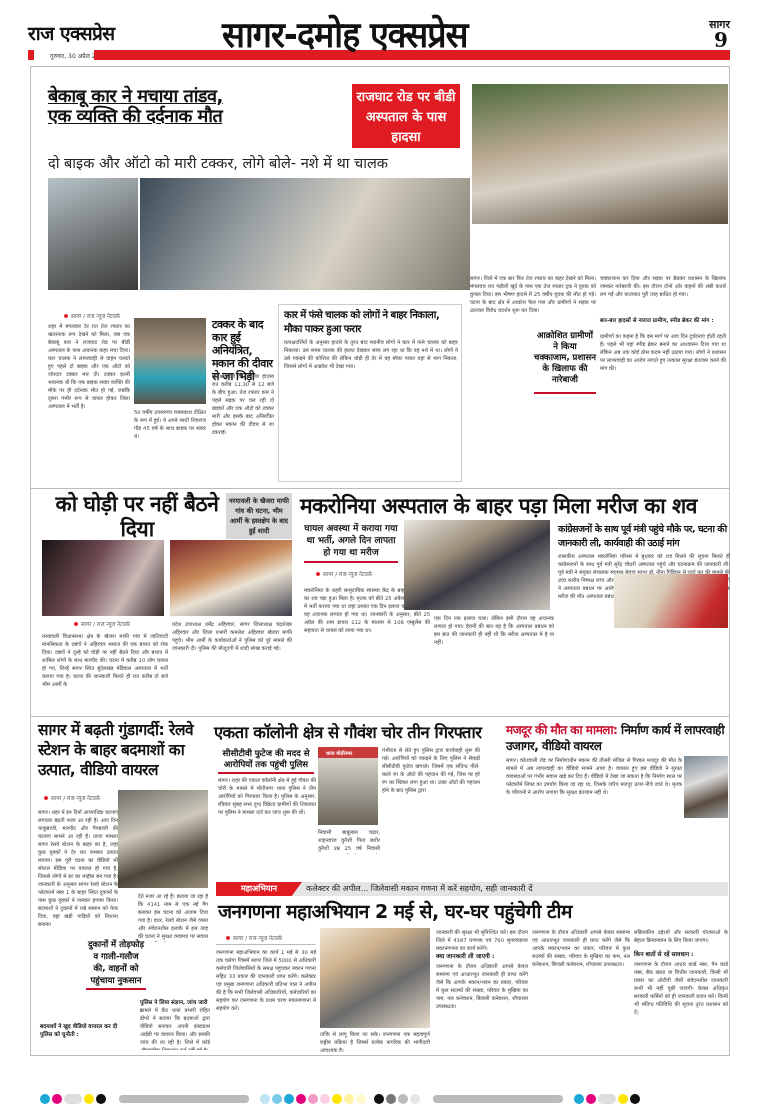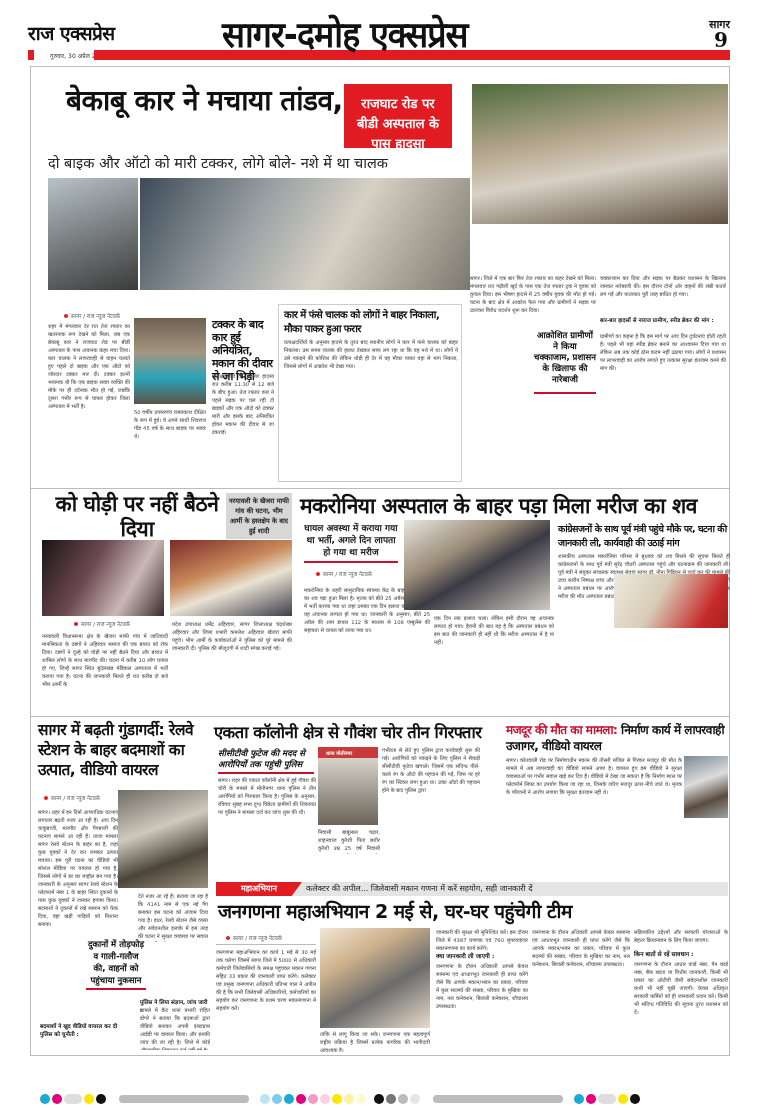--- a/index.html
+++ b/index.html
@@ -36,24 +36,25 @@
 <div class="abs red-tick"></div>
 <div class="abs masthead-date">गुरुवार, 30 अप्रैल 2026</div>
 <div class="abs red-bar"></div>
 <div class="abs masthead-title">सागर-दमोह एक्सप्रेस</div>
 <div class="abs edition">सागर</div>
 <div class="abs page-num">9</div>
 <div class="abs website">www.rajexpress.com</div>
 
 <div class="abs page-frame"></div>
 
-<div class="abs headline" style="left:66px;top:86px;width:300px;font-size:28px;">
+<div class="abs headline" style="left:48px;top:86px;width:300px;font-size:18px;text-decoration:underline;">
   <div>बेकाबू कार ने मचाया तांडव,</div>
+  <div>एक व्यक्ति की दर्दनाक मौत</div>
 </div>
-<div class="abs red-box" style="left:344px;top:84px;width:108px;height:64px;font-size:13px;line-height:20px;padding:10px;">राजघाट रोड पर बीडी अस्पताल के पास हादसा</div>
+<div class="abs red-box" style="left:352px;top:84px;width:108px;height:64px;font-size:13px;line-height:20px;padding:3px;">राजघाट रोड पर बीडी अस्पताल के पास हादसा</div>
 <div class="abs" style="left:48px;top:152px;width:420px;font-size:14.5px;color:#222;">दो बाइक और ऑटो को मारी टक्कर, लोगे बोले- नशे में था चालक</div>
 <div class="abs photo" style="left:48px;top:178px;width:90px;height:112px;background:linear-gradient(160deg,#b7c2c8,#6b6f70 60%,#3b3b3b);"></div>
 <div class="abs photo" style="left:140px;top:178px;width:330px;height:112px;background:linear-gradient(120deg,#3d4b58,#9aa1a4 35%,#d7d1c4 60%,#7b786d);"></div>
 <div class="abs byline" style="left:64px;top:312px;"><span class="dot"></span><span>सागर / राज न्यूज नेटवर्क</span></div>
 <div class="abs body-text" style="left:48px;top:322px;width:82px;height:152px;">शहर में मंगलवार देर रात तेज रफ्तार का खतरनाक रूप देखने को मिला, जब एक बेकाबू कार ने राजघाट रोड पर बीडी अस्पताल के पास अचानक कहर मचा दिया। कार चालक ने लापरवाही से वाहन चलाते हुए पहले दो बाइक और एक ऑटो को जोरदार टक्कर मार दी। टक्कर इतनी भयानक थी कि एक बाइक सवार व्यक्ति की मौके पर ही दर्दनाक मौत हो गई, जबकि दूसरा गंभीर रूप से घायल होकर जिला अस्पताल में भर्ती है।</div>
 <div class="abs photo" style="left:134px;top:318px;width:72px;height:86px;background:linear-gradient(180deg,#6d6152,#a59680 40%,#2aa3b8 70%,#5c5448);"></div>
 <div class="abs body-text" style="left:134px;top:408px;width:72px;height:70px;">50 वर्षीय उपसरपंच रामप्रकाश दीक्षित के रूप में हुई। वे अपने साथी शिवराज गौंड 45 वर्ष के साथ बाइक पर सवार थे।</div>
 <div class="abs headline" style="left:212px;top:318px;width:62px;font-size:11px;line-height:13px;">टक्कर के बाद कार हुई अनियंत्रित, मकान की दीवार से जा भिड़ी</div>
 <div class="abs body-text" style="left:212px;top:372px;width:62px;height:106px;">प्रत्यक्षदर्शियों के अनुसार हादसा रात करीब 11.30 से 12 बजे के बीच हुआ। तेज रफ्तार कार ने पहले सड़क पर चल रही दो बाइकों और एक ऑटो को टक्कर मारी और इसके बाद अनियंत्रित होकर मकान की दीवार से जा टकराई।</div>
 <div class="abs" style="left:278px;top:304px;width:184px;height:178px;border:1px solid #ccc;"></div>
@@ -104,21 +105,21 @@
 <div class="abs body-text" style="left:38px;top:808px;width:80px;height:242px;">सागर। शहर में इन दिनों आपराधिक घटनाएं लगातार बढ़ती नजर आ रही हैं। आए दिन चाकूबाजी, मारपीट और गैंगबाजी की घटनाएं सामने आ रही हैं। ताजा मामला सागर रेलवे स्टेशन के बाहर का है, जहां कुछ युवकों ने देर रात जमकर उत्पात मचाया। इस पूरी घटना का वीडियो भी सोशल मीडिया पर वायरल हो गया है, जिससे लोगों में डर का माहौल बन गया है। जानकारी के अनुसार सागर रेलवे स्टेशन के प्लेटफार्म नंबर 1 के बाहर स्थित दुकानों के पास कुछ युवकों ने जमकर हंगामा किया। बदमाशों ने दुकानों में रखे सामान को फेंक दिया, वहां खड़ी गाड़ियों को निशाना बनाया।</div>
 <div class="abs photo" style="left:118px;top:790px;width:90px;height:98px;background:linear-gradient(160deg,#6f6c66,#cfc9bd 40%,#4b4438 70%,#9a8f7d);"></div>
 <div class="abs body-text" style="left:138px;top:892px;width:70px;height:50px;">देते नजर आ रहे हैं। बताया जा रहा है कि 4141 नाम से एक नई गैंग बनाकर इस घटना को अंजाम दिया गया है। इधर, रेलवे स्टेशन जैसे व्यस्त और संवेदनशील इलाके में इस तरह की घटना ने सुरक्षा व्यवस्था पर सवाल खड़े कर दिए हैं।</div>
 <div class="abs" style="left:86px;top:938px;width:60px;font-size:8.5px;line-height:12px;font-weight:bold;text-align:center;color:#111;">दुकानों में तोड़फोड़ व गाली-गलौज की, वाहनों को पहुंचाया नुकसान</div>
 <div class="abs hr-red" style="left:86px;top:988px;width:60px;"></div>
 <div class="abs" style="left:140px;top:998px;width:70px;font-size:5.6px;line-height:8px;font-weight:bold;">पुलिस ने लिया संज्ञान, जांच जारी :</div>
 <div class="abs body-text" style="left:140px;top:1006px;width:70px;height:44px;">मामले में कैंट थाना प्रभारी रोहित डोंगरे ने बताया कि बदमाशों द्वारा वीडियो बनाकर अपनी इंस्टाग्राम आईडी पर वायरल किया। और इसकी जांच की जा रही है। जिले में कोई औपचारिक शिकायत दर्ज नहीं हुई है।</div>
 <div class="abs" style="left:40px;top:1022px;width:82px;font-size:5.6px;line-height:8px;font-weight:bold;">बदमाशों ने खुद वीडियो वायरल कर दी पुलिस को चुनौती :</div>
 
 <div class="abs headline" style="left:214px;top:722px;width:290px;font-size:16.5px;line-height:22px;">एकता कॉलोनी क्षेत्र से गौवंश चोर तीन गिरफ्तार</div>
-<div class="abs" style="left:218px;top:748px;width:96px;font-size:8.5px;line-height:11px;font-weight:bold;text-align:left;font-style:italic;">सीसीटीवी फुटेज की मदद से आरोपियों तक पहुंची पुलिस</div>
+<div class="abs" style="left:218px;top:748px;width:96px;font-size:8.5px;line-height:11px;font-weight:bold;text-align:center;">सीसीटीवी फुटेज की मदद से आरोपियों तक पहुंची पुलिस</div>
 <div class="abs hr-red" style="left:218px;top:772px;width:96px;"></div>
 <div class="abs photo" style="left:318px;top:747px;width:60px;height:78px;background:linear-gradient(180deg,#c93b3b 0%,#c93b3b 14%,#d8d3c9 14%,#9c988f 60%,#6b6356);"></div>
 <div class="abs" style="left:326px;top:750px;font-size:5px;color:#fff;font-weight:bold;">थाना मोतीनगर</div>
 <div class="abs body-text" style="left:218px;top:776px;width:98px;height:78px;">सागर। शहर की एकता कॉलोनी क्षेत्र में हुई गौवंश की चोरी के मामले में मोतीनगर थाना पुलिस ने तीन आरोपियों को गिरफ्तार किया है। पुलिस के अनुसार, रविवार सुबह सभा दुग्ध विक्रेता ग्रामीणों की शिकायत पर पुलिस ने मामला दर्ज कर जांच शुरू की थी।</div>
 <div class="abs body-text" style="left:382px;top:746px;width:98px;height:108px;">गंभीरता से लेते हुए पुलिस द्वारा कार्यवाही शुरू की गई। आरोपियों को पकड़ने के लिए पुलिस ने सैकड़ों सीसीटीवी फुटेज खंगाले। जिसमें एक संदिग्ध पीले-काले रंग के ऑटो की पहचान की गई, जिस पर हरे रंग का स्टिकर लगा हुआ था। उक्त ऑटो की पहचान होने के बाद पुलिस द्वारा</div>
 <div class="abs body-text" style="left:318px;top:828px;width:62px;height:26px;">निवासी बाबूलाल चढ़ार, शाहनवाज कुरैशी पिता बशीर कुरैशी उम्र 25 वर्ष निवासी राहतगढ़ बस स्टैंड के पास, और दिलशाद कुरैशी तीनों आरोपियों से पूछताछ कर रही है।</div>
 
 <div class="abs headline" style="left:506px;top:722px;width:224px;font-size:12px;line-height:16px;">
   <span class="subhead-red">मजदूर की मौत का मामला:</span>
   <span>निर्माण कार्य में लापरवाही उजागर, वीडियो वायरल</span>

